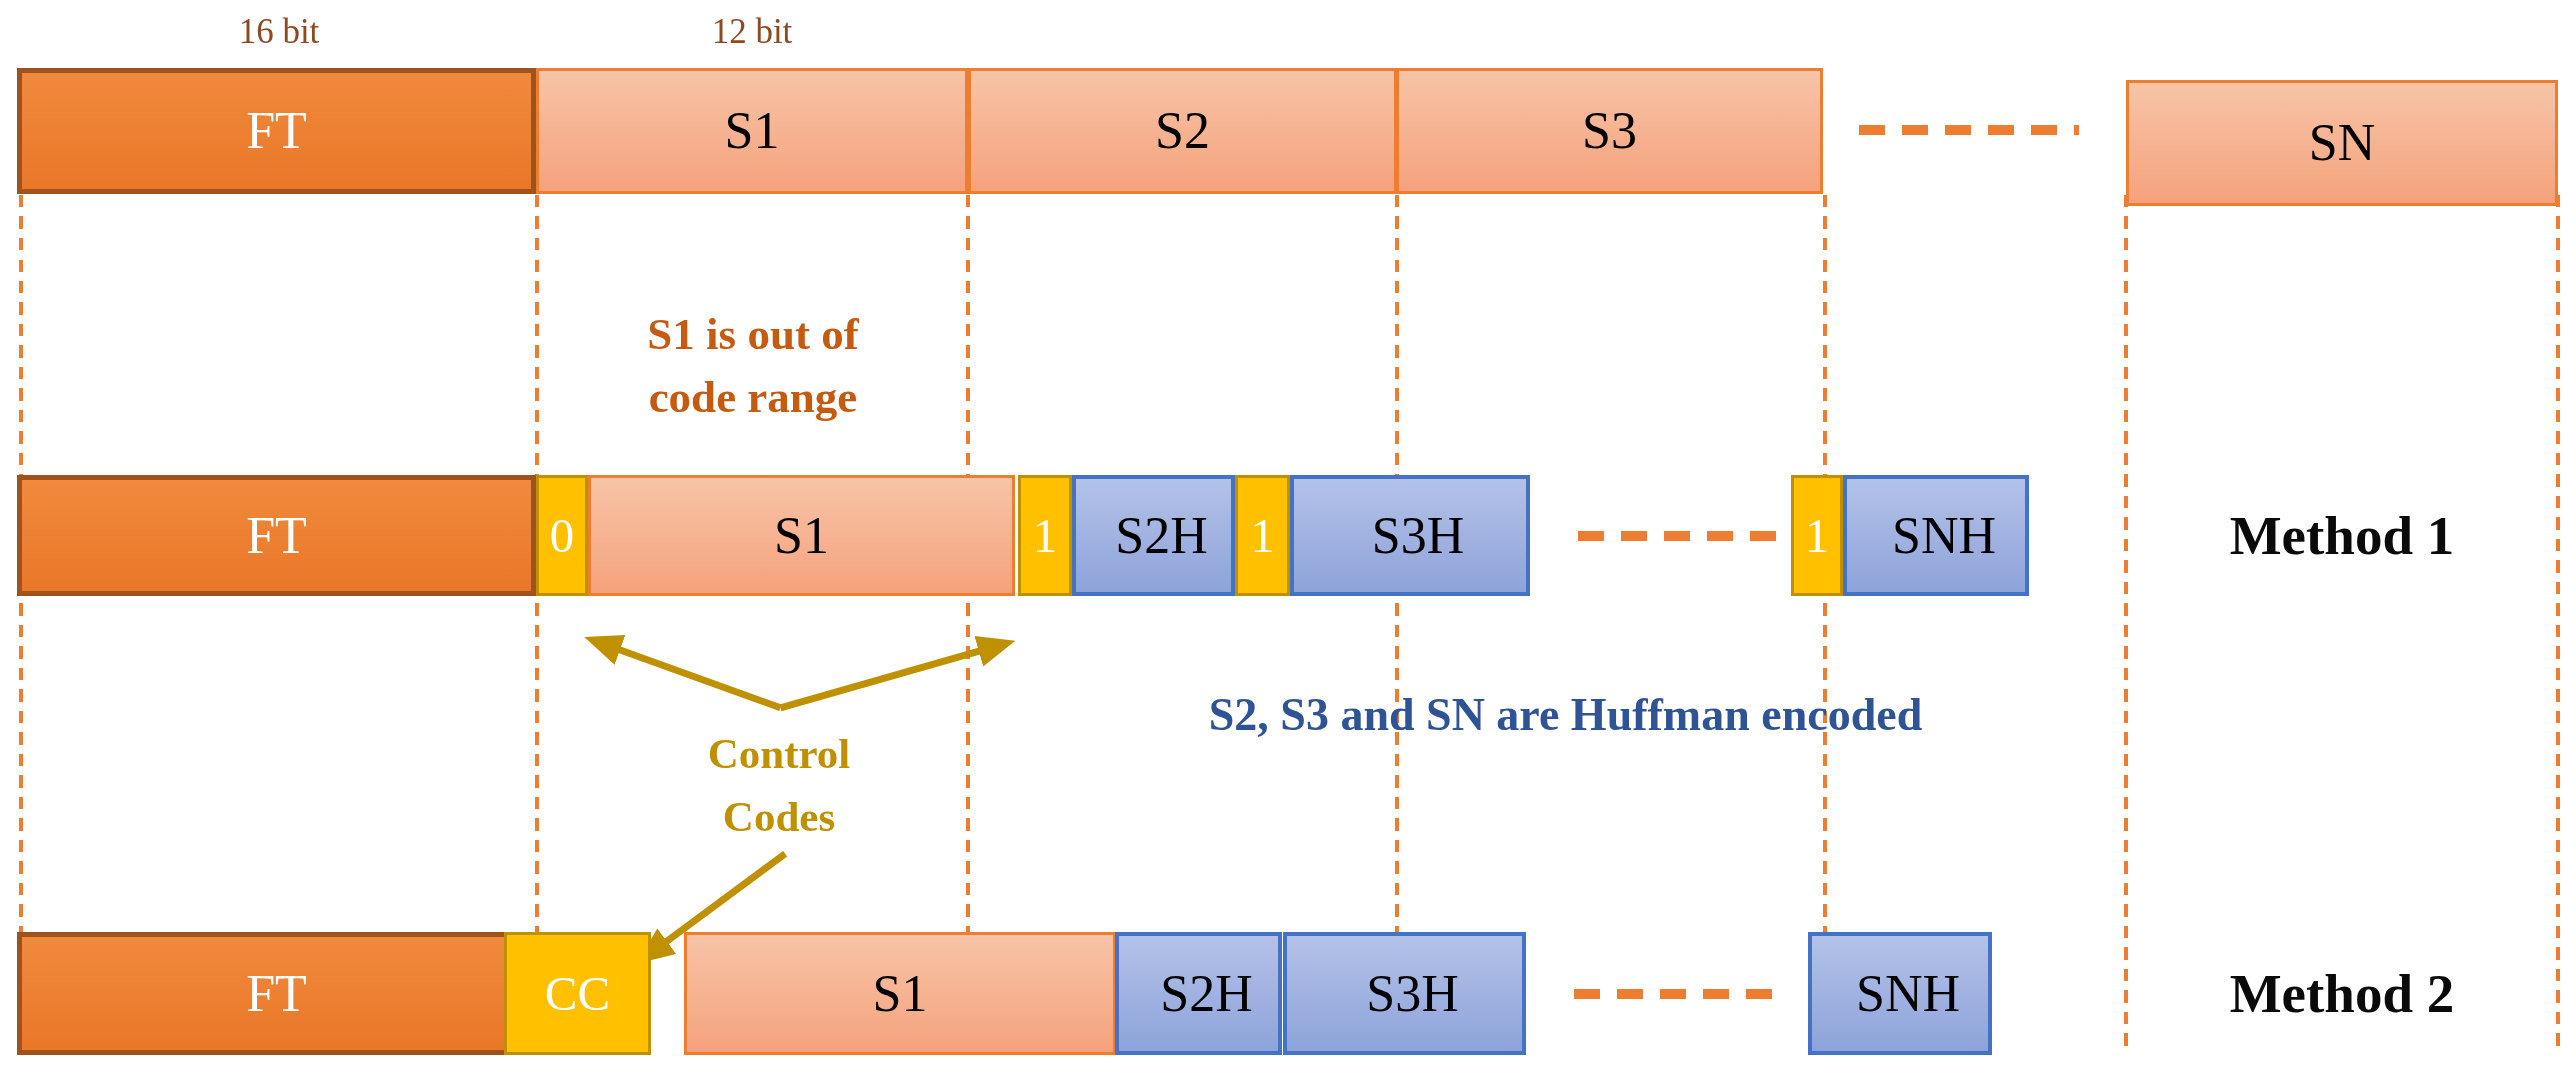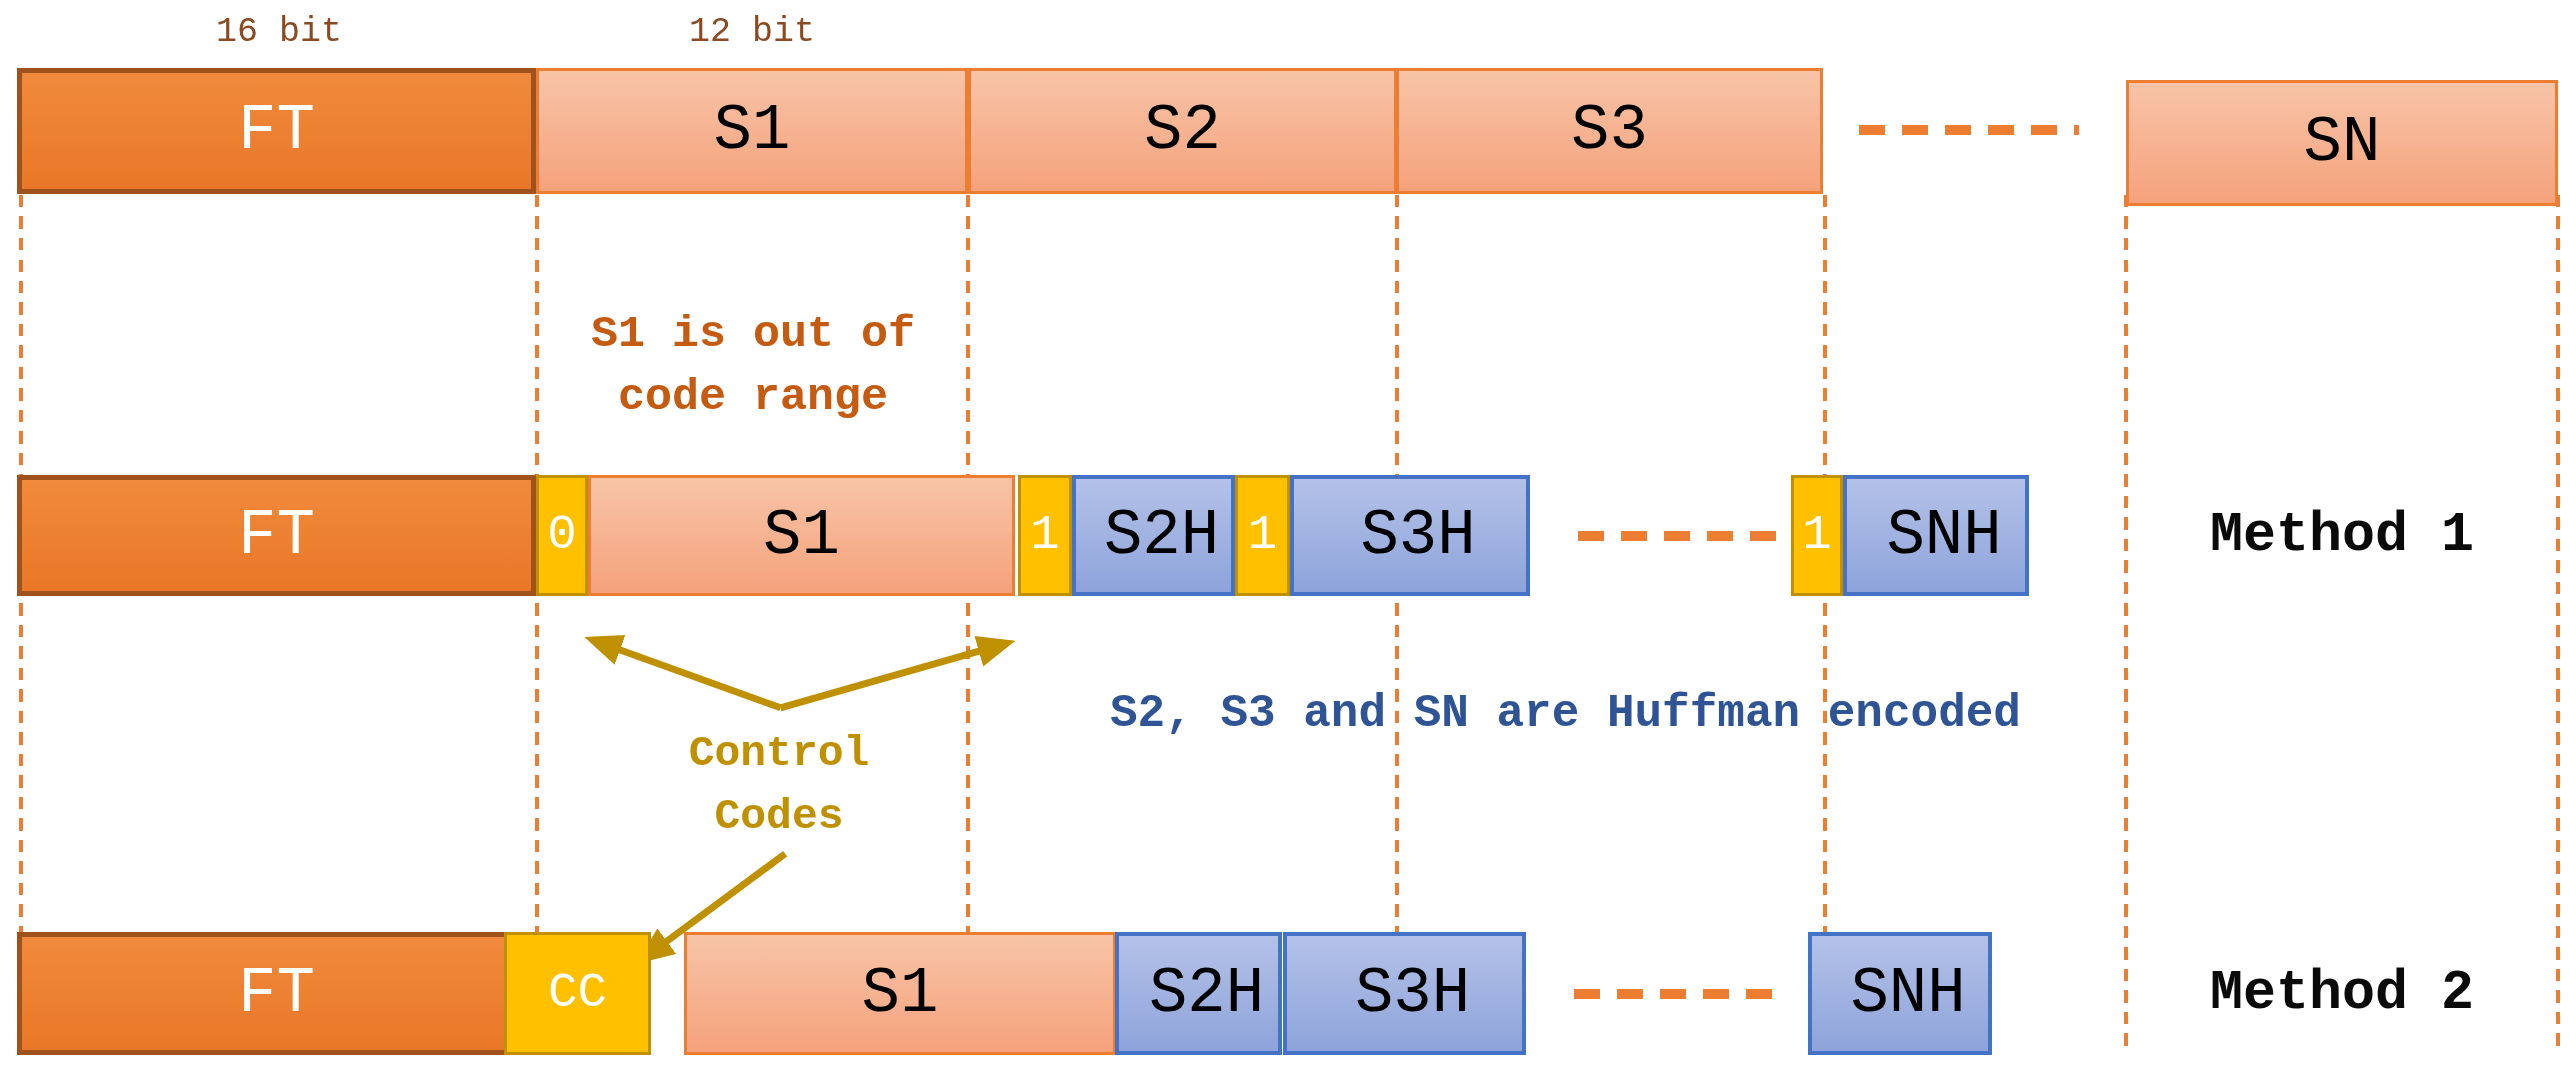--- a/index.html
+++ b/index.html
@@ -7,26 +7,26 @@
     --sample-fill-top:#F7C4A7; --sample-fill-bottom:#F5A27C; --sample-border:#ED7D31;
     --huffman-fill-top:#B4C2E8; --huffman-fill-bottom:#8DA3DA; --huffman-border:#4472C4;
     --control-fill:#FFC000; --control-border:#BF9000;
     --dashed-line:#ED7D31;
     --bit-label-text:#8B4A21; --s1-range-text:#C55A11;
     --control-text:#BF9000; --huffman-text:#2F5496; --method-text:#0A0A0A;
   }
   html,body{margin:0;padding:0;background:#ffffff;}
   .canvas{
     position:relative; width:2576px; height:1081px; overflow:hidden;
-    font-family:Liberation Mono, monospace; background:#ffffff;
+    font-family:Liberation Serif, serif; background:#ffffff;
   }
   .box{
     position:absolute; box-sizing:border-box;
     display:flex; align-items:center; justify-content:center;
-    font-size:64px; color:#111; line-height:1;
+    font-size:52px; color:#111; line-height:1;
   }
   .ft{
     background:linear-gradient(180deg,#F08A3C 0%, #EA7728 100%);
     border:5.4px solid var(--ft-border); color:#ffffff;
   }
   .sample{
     background:linear-gradient(180deg,var(--sample-fill-top) 0%, var(--sample-fill-bottom) 100%);
     border:3.8px solid var(--sample-border); color:#000000;
   }
   .huff{

